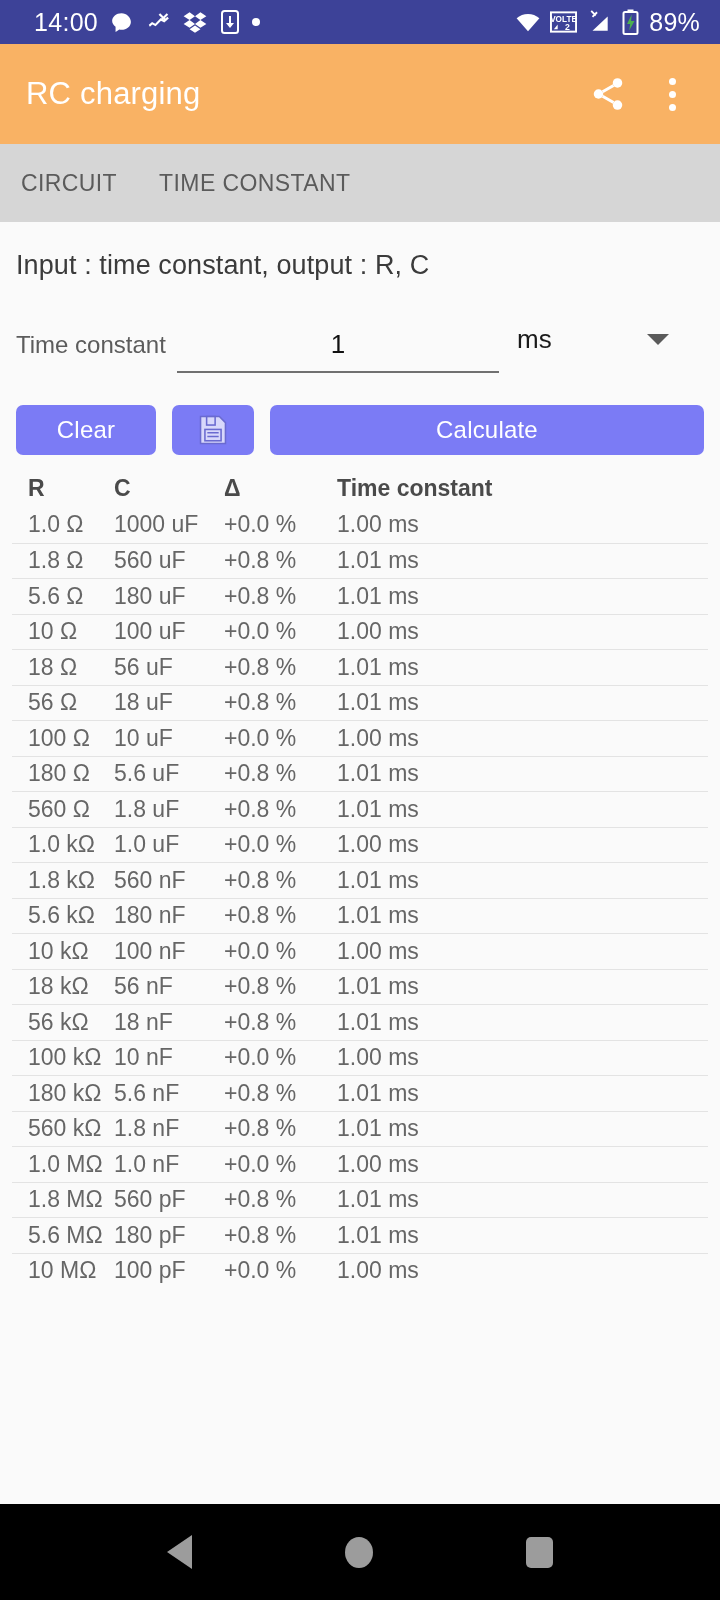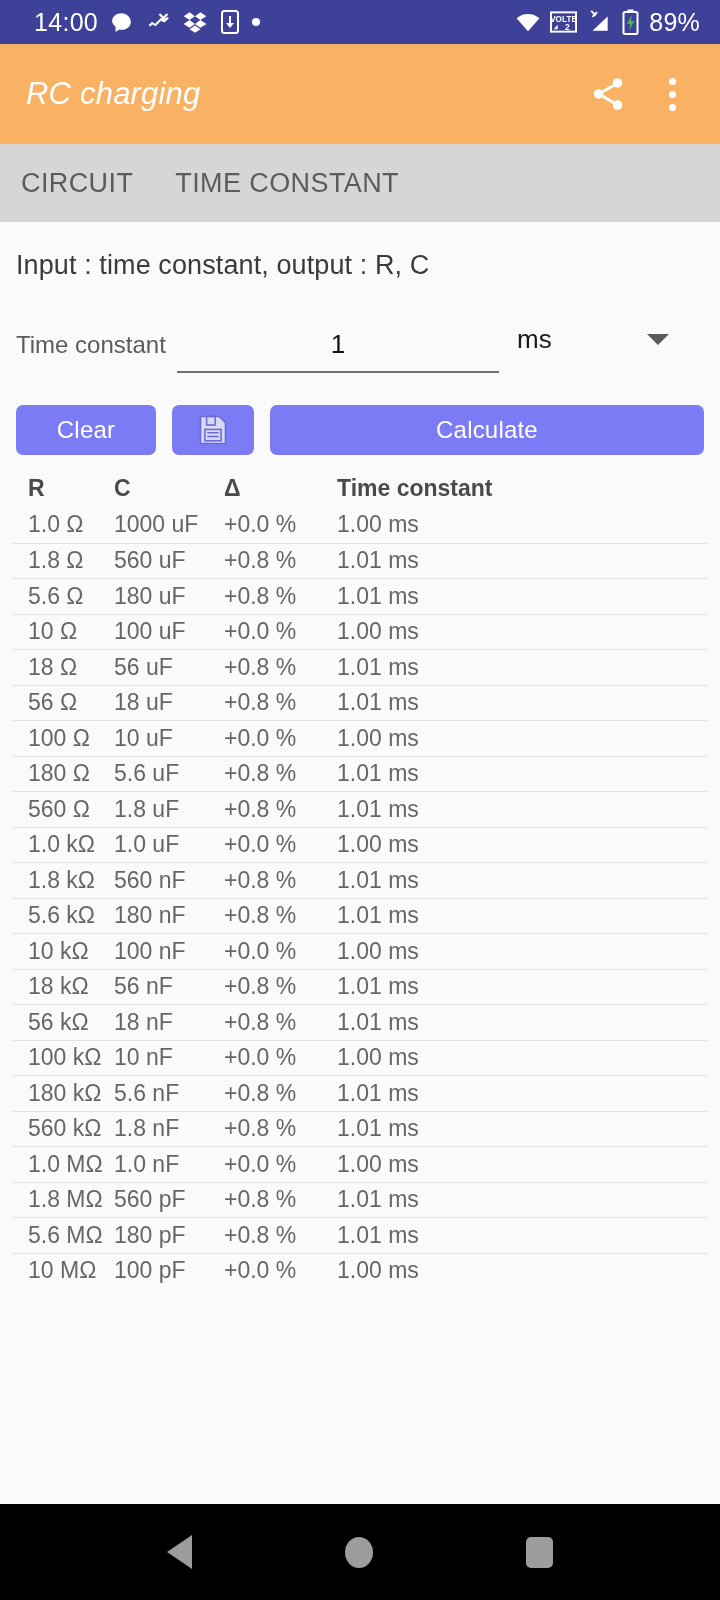--- a/index.html
+++ b/index.html
@@ -21,33 +21,33 @@
   .sb-clock { font-size: 25px; font-weight: 400; letter-spacing: .3px; }
   .sb-pct { font-size: 25px; font-weight: 400; letter-spacing: .2px; }
   .sb-ico { display: inline-flex; align-items: center; justify-content: center; }
   .dot-ico { width: 8px; height: 8px; border-radius: 50%; background: #fff; }
 
   
   .appbar {
     height: 100px; flex: 0 0 100px; background: #f9b264;
     display: flex; align-items: center; padding: 0 26px; color: #fff;
   }
-  .appbar-title { font-size: 31px; font-weight: 400; letter-spacing: .2px; font-style: italic; }
+  .appbar-title { font-size: 31px; font-weight: 400; letter-spacing: .2px; }
   .appbar-actions { margin-left: auto; display: flex; align-items: center; gap: 34px; padding-right: 10px; }
   .overflow-dots { display: flex; flex-direction: column; gap: 6px; padding: 6px 8px; }
   .overflow-dots i { width: 7px; height: 7px; border-radius: 50%; background: #fff; display: block; }
 
   
   .tabbar {
     height: 78px; flex: 0 0 78px; background: #d6d6d6;
     display: flex; align-items: stretch; position: relative;
   }
   .tab {
     display: flex; align-items: center; justify-content: center;
-    padding: 0 21px; font-size: 27px; letter-spacing: .4px; color: #5b5b5b;
+    padding: 0 21px; font-size: 23px; letter-spacing: .4px; color: #5b5b5b;
     position: relative; white-space: nowrap;
   }
   .tab.active { color: #15151a; }
   .tab.active::after {
     content: ""; position: absolute; left: 8px; right: 8px; bottom: 0;
     height: 7px; background: #e94e87;
   }
 
   
   .content { flex: 1 1 auto; background: #fafafa; position: relative; overflow: hidden; }

